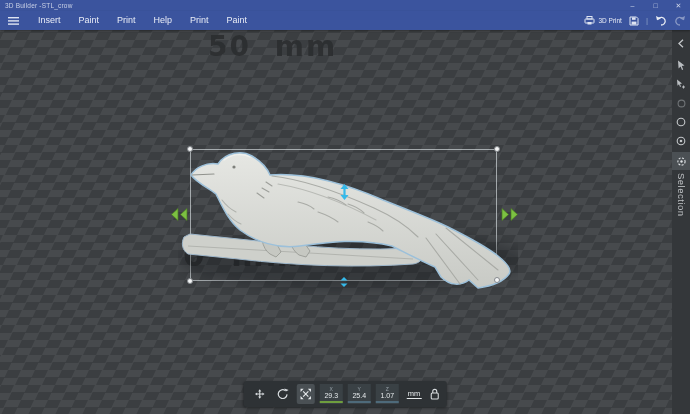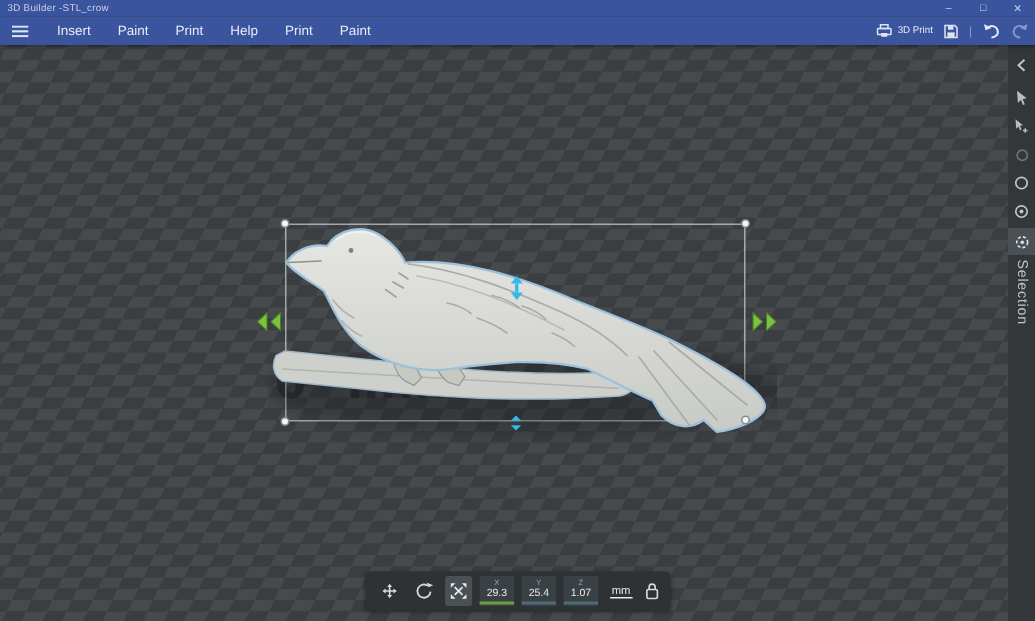--- a/index.html
+++ b/index.html
@@ -126,20 +126,21 @@
       <svg width="12" height="11" viewBox="0 0 12 11" class="dimicon">
         <path d="M9 4 C7 1.5 3 2 2 5 C1 8 3.5 10 6 10" fill="none" stroke="#e8ecf4" stroke-width="1.3"></path>
         <path d="M11 1 l-1 4.2 -4-1.6 Z" fill="#e8ecf4"></path>
       </svg>
     </div>
   </div>
 
   <div class="viewport">
     <div class="checker"></div>
 
+    <div class="platelabel mm50">50 mm</div>
     <div class="platelabel mm0">0 mm</div>
 
     <div class="selbox"></div>
 
     <svg class="crow" width="340" height="160" viewBox="0 0 340 160">
       <defs>
         <linearGradient id="bodyg" x1="0" y1="0" x2="0" y2="1">
           <stop offset="0" stop-color="#e6e7e3"></stop>
           <stop offset="1" stop-color="#c8cac5"></stop>
         </linearGradient>

